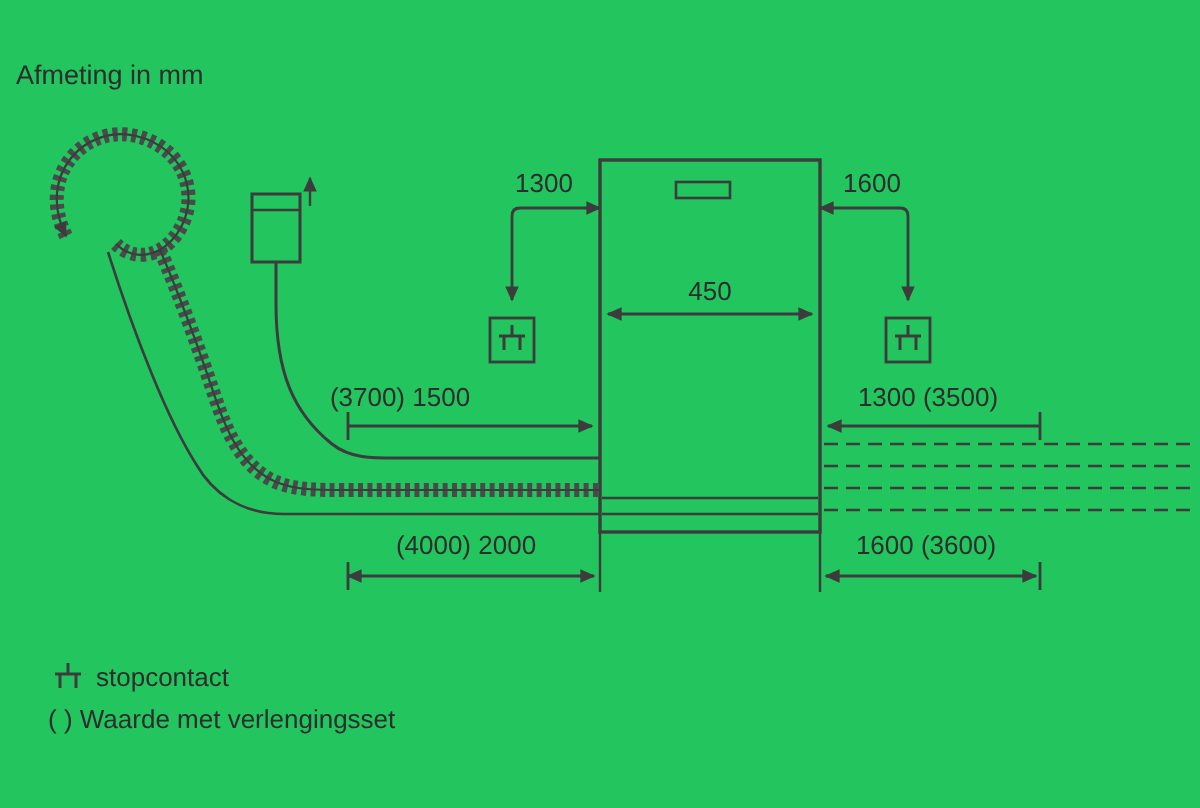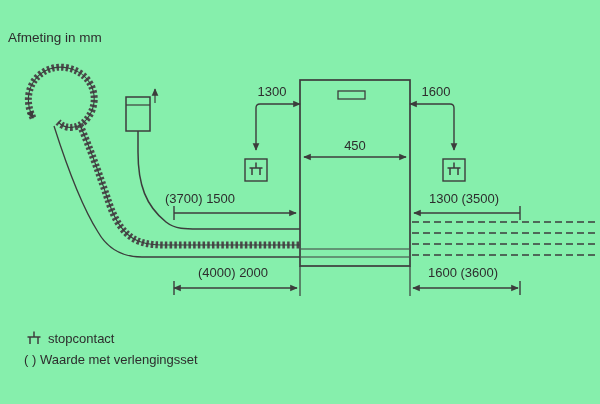--- a/index.html
+++ b/index.html
@@ -1,19 +1,19 @@
 <!DOCTYPE html>
 <html><head>
 <meta charset="utf-8">
 <style>
   html,body{margin:0;padding:0;background:#ffffff;}
   .canvas{
     position:relative;
     width:600px;height:404px;
-    background:#86efac;
+    background:#22c55e;
     overflow:hidden;
     font-family:"Liberation Sans", sans-serif;
   }
   svg{display:block;}
   svg text{
     font-family:"Liberation Sans", sans-serif;
     fill:#2d2d2d;
     font-size:13px;
   }
   svg text.title{font-size:13.5px;}

